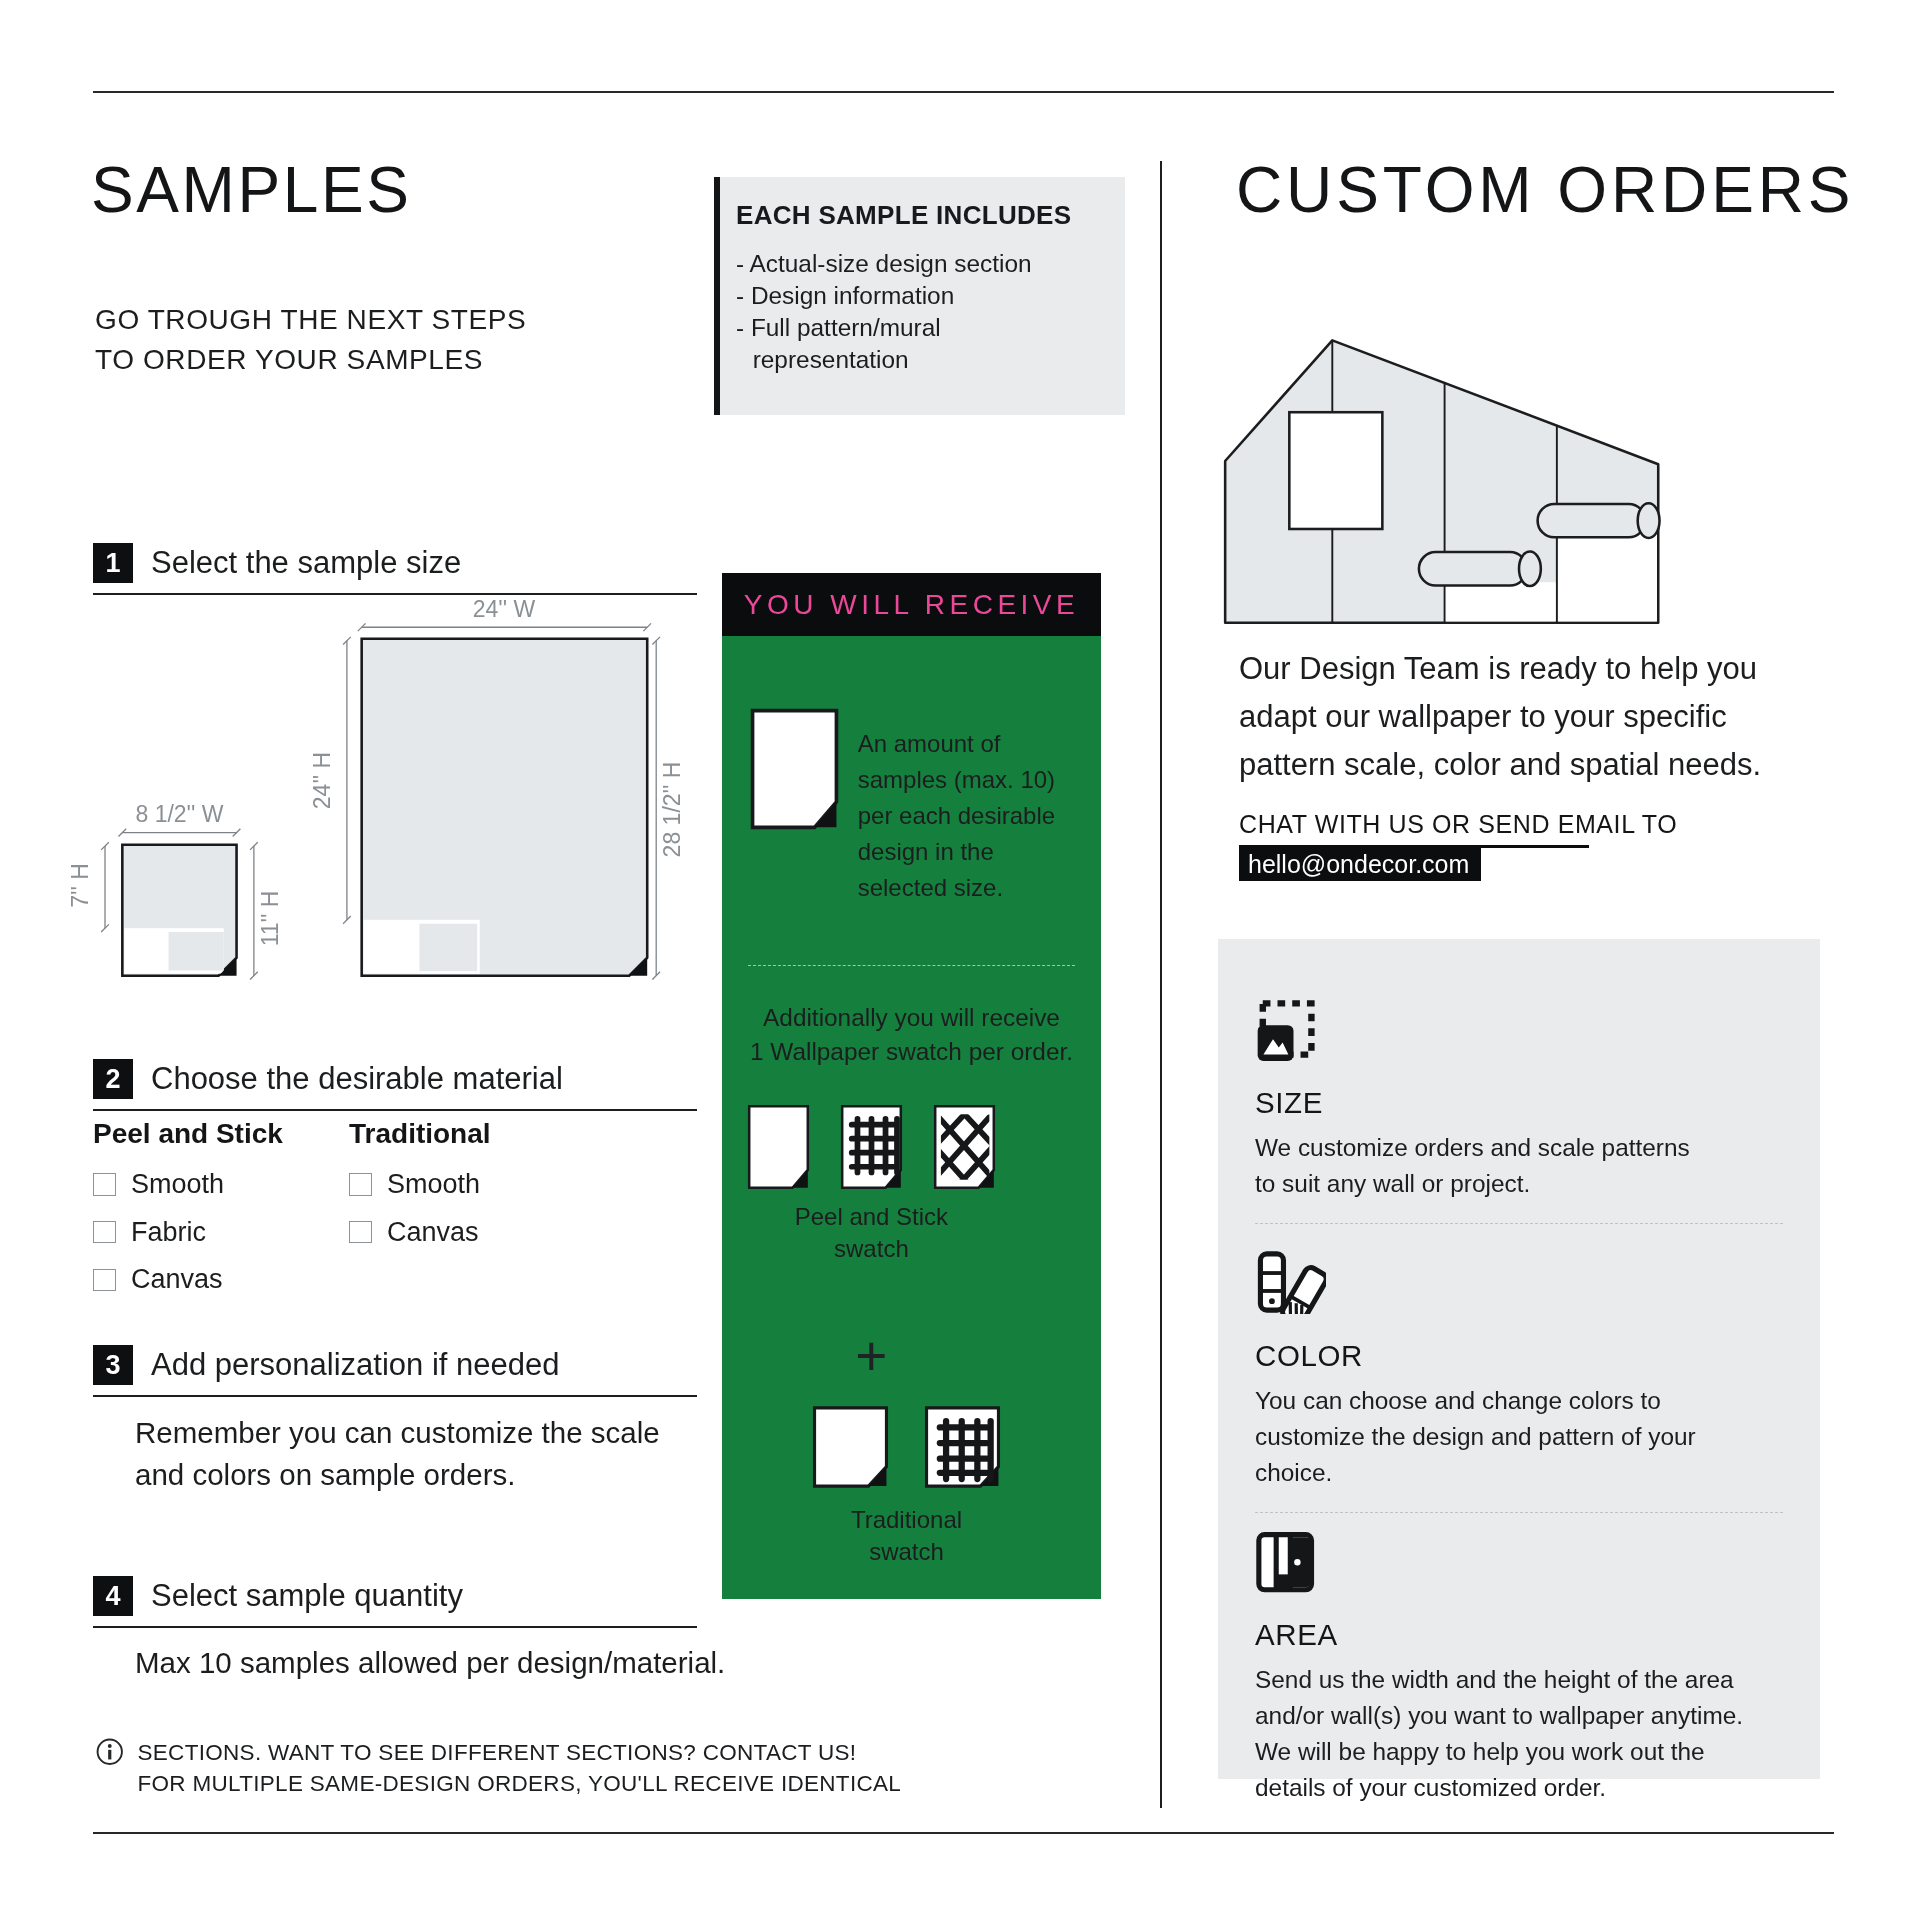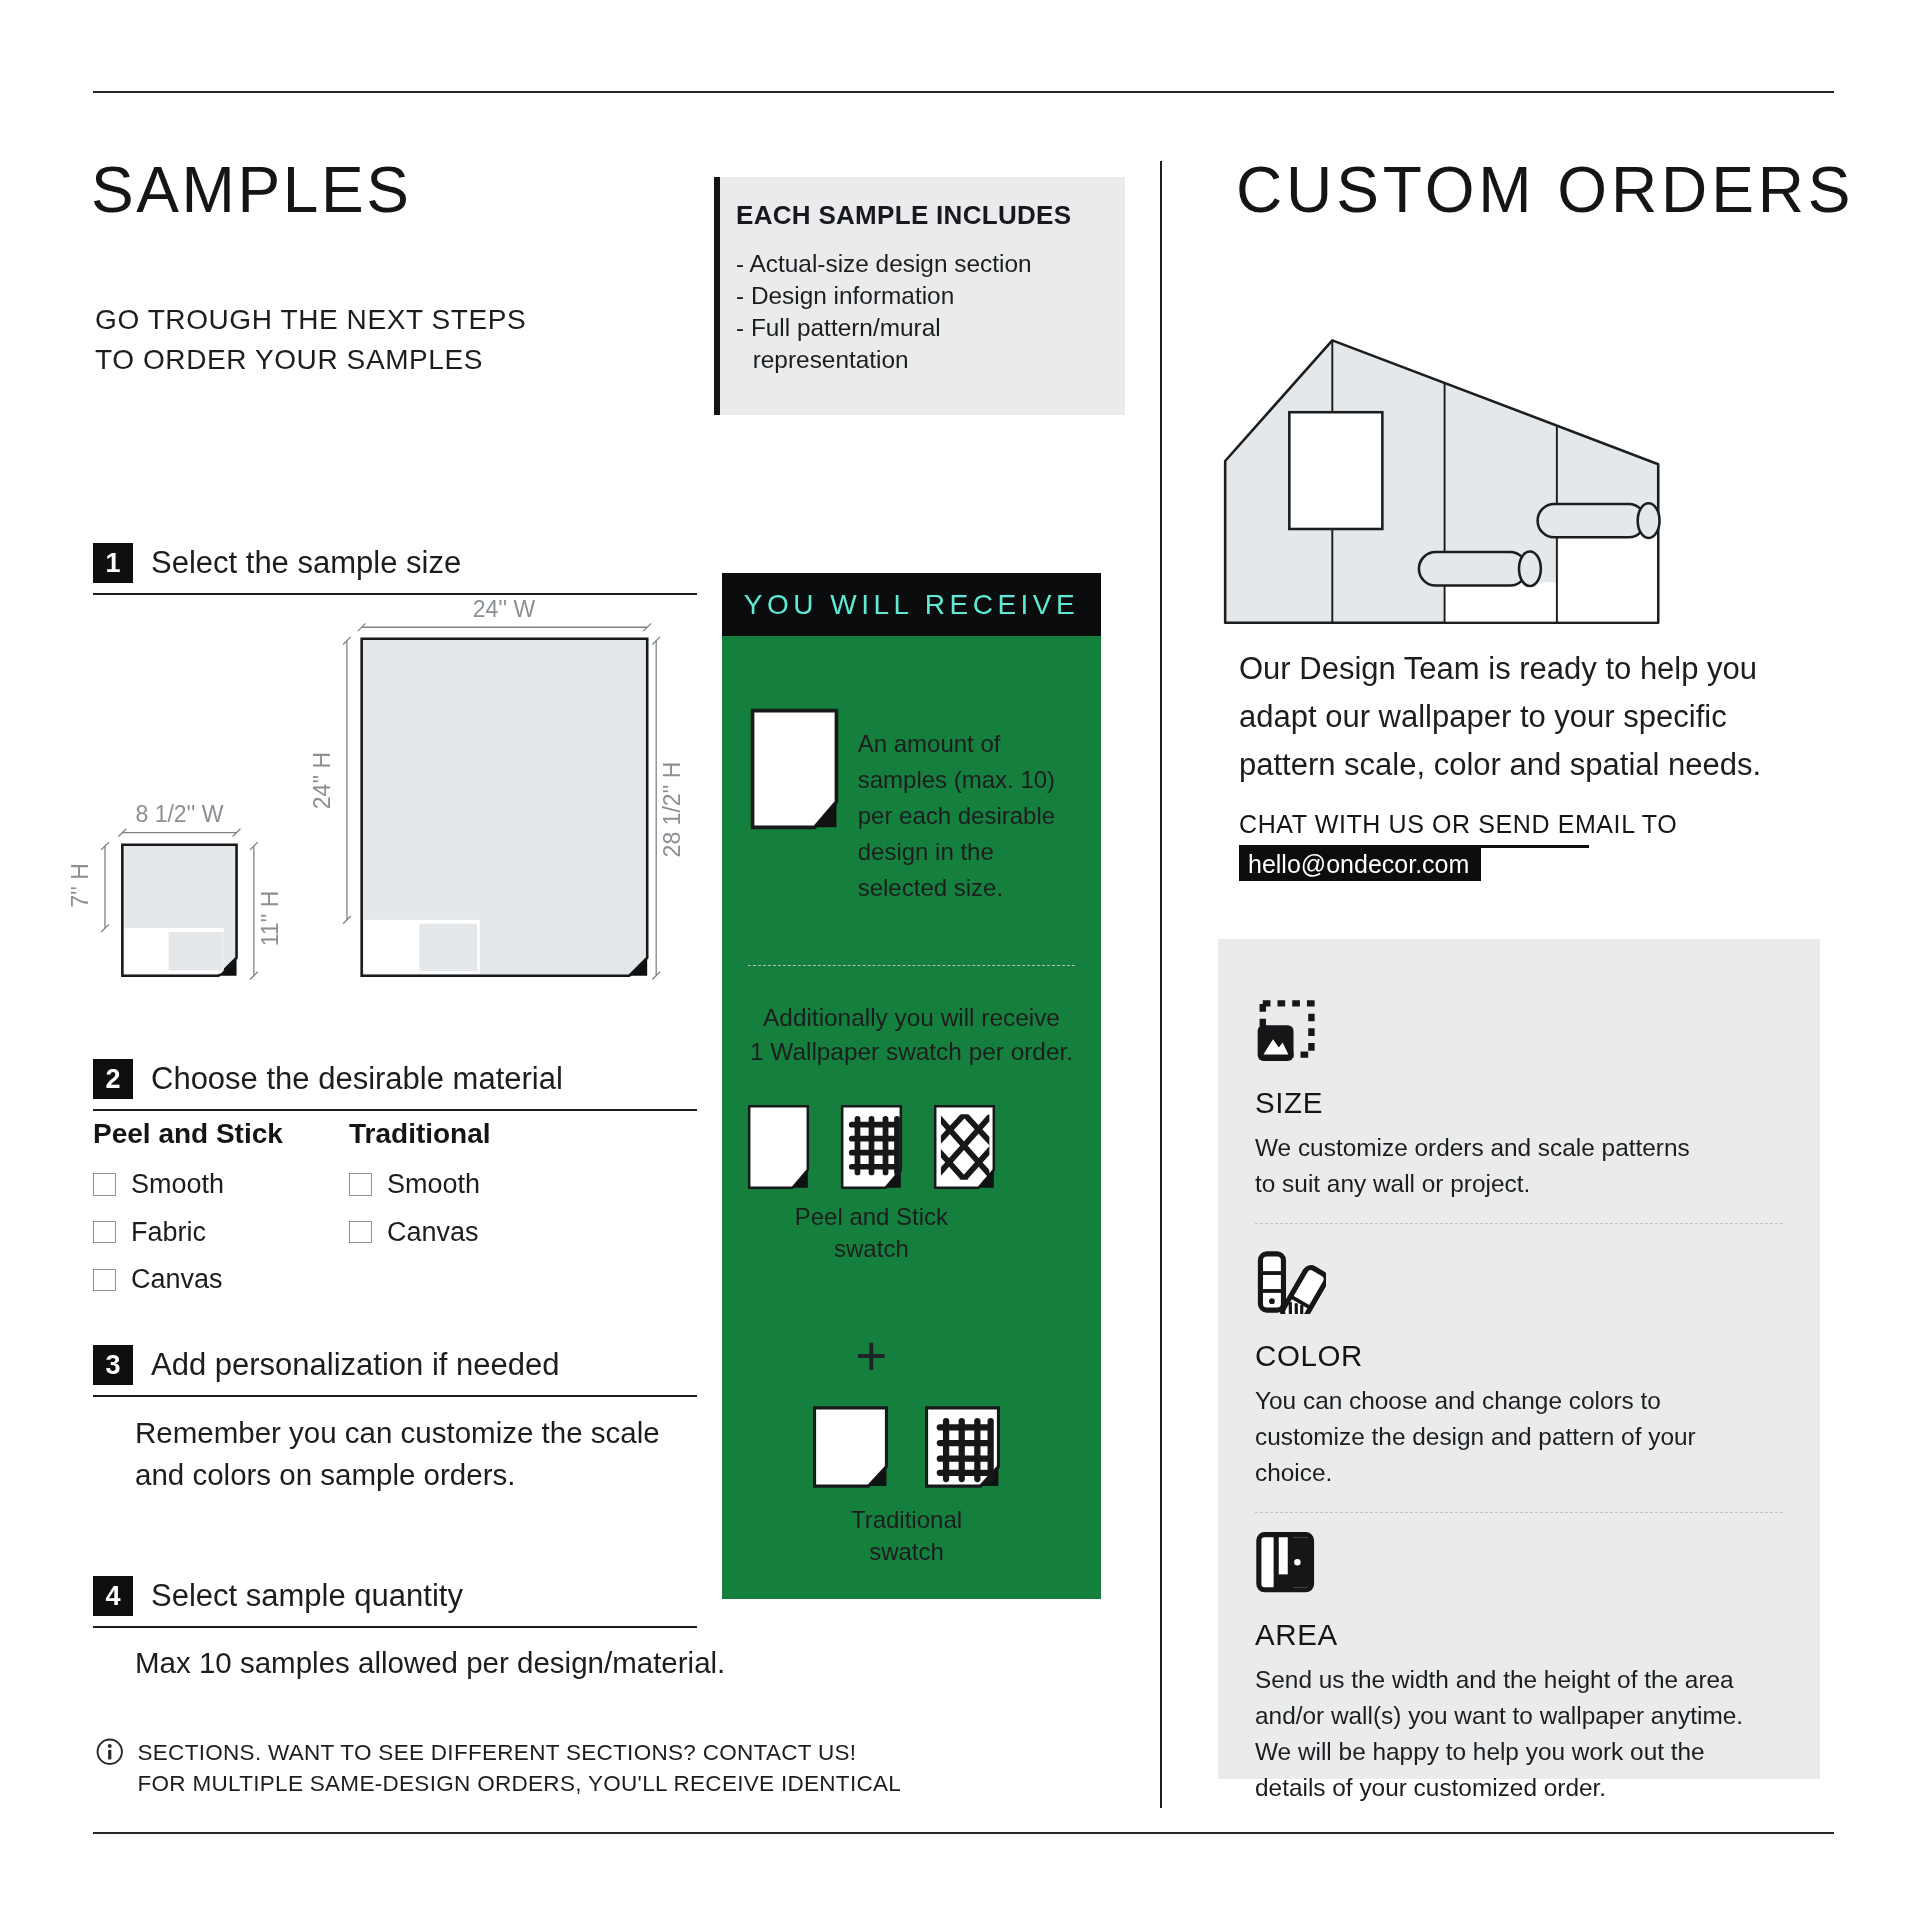--- a/index.html
+++ b/index.html
@@ -30,21 +30,21 @@
   .footnote-text{font-size:22.5px;line-height:31px;letter-spacing:0.3px;color:#1b1d1f;}
 
   
   .includes-box{position:absolute;left:714px;top:161px;width:411px;height:238px;
         background:#e9ebec;border-left:6.4px solid #141516;box-sizing:border-box;
         padding:23px 19px 0 16px;margin-top:16px;}
   .includes-title{font-size:26px;font-weight:bold;letter-spacing:0.3px;margin-bottom:16.7px;}
   .includes-item{font-size:24.4px;line-height:32px;color:#1b1d1f;}
   .includes-item.wrap{padding-left:16.7px;}
   .receive-bar{position:absolute;left:722px;top:573px;width:379px;height:64px;background:#0b0c0d;
-        color:#5eead4;font-size:28px;letter-spacing:4.5px;display:flex;align-items:center;justify-content:center;}
+        color:#ec4899;font-size:28px;letter-spacing:4.5px;display:flex;align-items:center;justify-content:center;}
   .receive-panel{position:absolute;left:722px;top:636px;width:379px;height:963px;background:#15803d;}
   .rp-item{position:absolute;left:26px;top:69px;display:flex;gap:16.7px;}
   .rp-text{font-size:24px;line-height:36px;color:#1b1d1f;margin-top:20.5px;}
   .rp-dash{position:absolute;left:26px;top:329px;width:327px;border-top:1.3px dashed #b6bbbe;}
   .rp-additional{position:absolute;left:0px;top:365px;width:379px;text-align:center;
         font-size:24.4px;line-height:34px;color:#1b1d1f;}
   .rp-row1{position:absolute;left:24.4px;top:466px;display:flex;gap:28px;}
   .rp-peel-label{position:absolute;left:24.4px;top:565px;width:250px;text-align:center;
         font-size:24px;line-height:32px;color:#1b1d1f;}
   .rp-plus{position:absolute;left:24.4px;top:1324px;width:250px;text-align:center;

